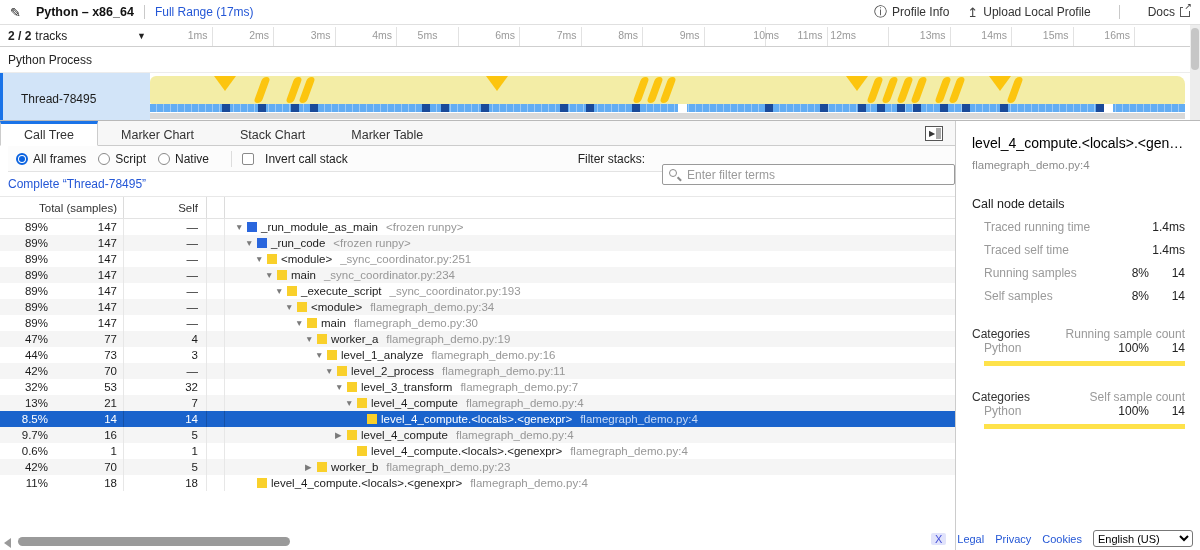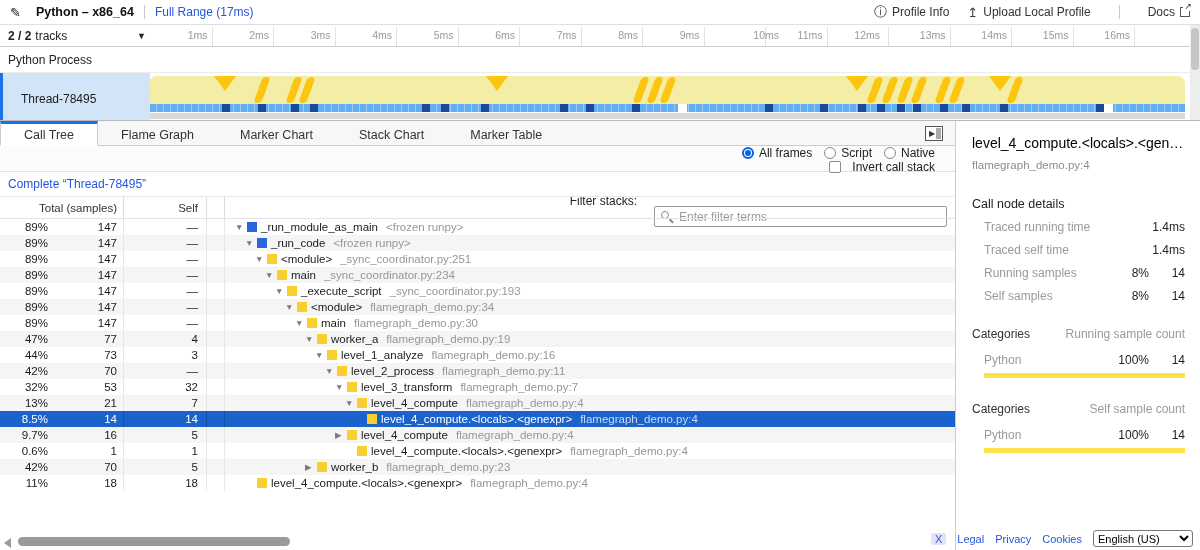--- a/index.html
+++ b/index.html
@@ -64,22 +64,22 @@
   .tab { height:25px; padding:0 23px; display:flex; align-items:center; font-size:12.5px; color:#333;
     cursor:pointer; border-top:2px solid transparent; }
   .tab.active { background:#fff; border:1px solid #ccc; border-bottom:1px solid #fff; border-top:3px solid var(--accent,#1a73e8);
     margin-bottom:-1px; }
   #sb-toggle { position:absolute; right:12px; top:5px; width:18px; height:15px; border:1px solid #555; background:#fff;
     cursor:pointer; }
   #sb-toggle .bar { position:absolute; right:1px; top:1px; bottom:1px; width:5px; background:#aaa; }
   #sb-toggle .arr { position:absolute; left:3px; top:2px; font-size:8px; color:#333; }
 
   
-  #toolbar { position:absolute; left:0; top:25px; width:955px; height:26px; background:#fcfcfc;
-    border-bottom:1px solid #e3e3e3; display:flex; align-items:flex-end; padding:0 8px; font-size:12px;flex-direction:column; }
+  #toolbar { position:absolute; left:8px; top:25px; width:955px; height:26px; background:#fcfcfc;
+    border-bottom:1px solid #e3e3e3; display:flex; align-items:center; padding:0 8px; font-size:12px; }
   .radio-lab { display:flex; align-items:center; gap:5px; margin-right:12px; cursor:pointer; color:#222; }
   .radio { width:12px; height:12px; border-radius:50%; border:1px solid #8a8a8a; background:#fff; position:relative; }
   .radio.sel { border:2px solid #0b63e0; }
   .radio.sel::after { content:""; position:absolute; left:1px; top:1px; width:6px; height:6px; border-radius:50%; background:#0b63e0; }
   .tb-sep { width:1px; height:16px; background:#ddd; margin:0 10px; }
   .checkbox { width:12px; height:12px; border:1px solid #8a8a8a; border-radius:2px; background:#fff; margin-right:6px; cursor:pointer; }
   #filter-wrap { margin-left:auto; display:flex; align-items:center; gap:17px; }
   #filter-box { position:relative; width:293px; height:21px;margin-top:32px; }
   #filter-box input { width:100%; height:100%; border:1px solid #9a9a9a; border-radius:2px; padding:0 6px 0 24px;
     font-size:12px; font-family:inherit; color:#222; outline:none; }
@@ -128,21 +128,21 @@
   #sb-title { font-size:14px; color:#000; white-space:nowrap; overflow:hidden; text-overflow:ellipsis; }
   #sb-sub { font-size:11.5px; color:#8d8d8d; margin-top:8px; }
   #sb-details-h { font-size:12.5px; color:#222; margin-top:26px; }
   .d-row { display:flex; align-items:center; margin-top:9px; font-size:12px; }
   .d-lab { flex:1; padding-left:12px; color:#9a9a9a; }
   .d-pct { width:38px; text-align:right; color:#222; }
   .d-val { width:36px; text-align:right; color:#222; }
   .cat-hdr { display:flex; margin-top:24px; font-size:12px; }
   .cat-hdr .c1 { flex:1; color:#333; }
   .cat-hdr .c2 { color:#9a9a9a; }
-  .cat-row { display:flex; margin-top:12px; font-size:12px; }
+  .cat-row { display:flex; font-size:12px; }
   .cat-row .c-lab { flex:1; padding-left:12px; color:#9a9a9a; }
   .cat-bar { height:5px; background:var(--baryellow,#fee24a); margin:6px 0 0 12px; }
 
   
   #footer { position:absolute; right:7px; bottom:4px; display:flex; align-items:center; gap:11px; font-size:11px; }
   #footer a { color:#2457d6; text-decoration:none; cursor:pointer; }
   #footer .xlnk { background:#e1e3fb; padding:0 4px; border-radius:2px; color:#4450d8; }
   #footer select { font-size:11px; font-family:inherit; height:17px; border:1px solid #777; border-radius:3px; background:#fff; width:100px; }
 </style>
 </head>
@@ -180,35 +180,35 @@
     </div>
   <div class="tickline" style="left: 211.5px;"></div>
       <div class="ticklab" style="left: 155.5px;">1ms</div>
       <div class="tickline" style="left: 273px;"></div>
       <div class="ticklab" style="left: 217px;">2ms</div>
       <div class="tickline" style="left: 334.5px;"></div>
       <div class="ticklab" style="left: 278.5px;">3ms</div>
       <div class="tickline" style="left: 396px;"></div>
       <div class="ticklab" style="left: 340px;">4ms</div>
       <div class="tickline" style="left: 457.5px;"></div>
-      <div class="ticklab" style="left: 401.5px;">5ms</div>
+      <div class="ticklab" style="left: 401.5px; text-align: center;">5ms</div>
       <div class="tickline" style="left: 519px;"></div>
       <div class="ticklab" style="left: 463px;">6ms</div>
       <div class="tickline" style="left: 580.5px;"></div>
       <div class="ticklab" style="left: 524.5px;">7ms</div>
       <div class="tickline" style="left: 642px;"></div>
       <div class="ticklab" style="left: 586px;">8ms</div>
       <div class="tickline" style="left: 703.5px;"></div>
       <div class="ticklab" style="left: 647.5px;">9ms</div>
       <div class="tickline" style="left: 765px;"></div>
       <div class="ticklab" style="left: 727px;">10ms</div>
       <div class="tickline" style="left: 826.5px;"></div>
       <div class="ticklab" style="left: 770.5px;">11ms</div>
       <div class="tickline" style="left: 888px;"></div>
-      <div class="ticklab" style="left: 828px;">12ms</div>
+      <div class="ticklab" style="left: 804px;">12ms</div>
       <div class="tickline" style="left: 949.5px;"></div>
       <div class="ticklab" style="left: 893.5px;">13ms</div>
       <div class="tickline" style="left: 1011px;"></div>
       <div class="ticklab" style="left: 955px;">14ms</div>
       <div class="tickline" style="left: 1072.5px;"></div>
       <div class="ticklab" style="left: 1016.5px;">15ms</div>
       <div class="tickline" style="left: 1134px;"></div>
       <div class="ticklab" style="left: 1078px;">16ms</div>
     </div>
 
@@ -265,21 +265,20 @@
   </div>
   <div id="hscroll"></div>
   <div id="vscroll">
       <div class="thumb"></div>
     </div>
 
   <div id="main">
     <div id="left-pane">
       <div id="tabstrip">
           <div class="tab active">Call Tree</div>
-          <div class="tab">Flame Graph</div>
           <div class="tab">Marker Chart</div>
           <div class="tab">Stack Chart</div>
           <div class="tab">Marker Table</div>
         </div>
       <div id="sb-toggle">
         <span class="arr">▶</span>
         <span class="bar"></span>
       </div>
 
       <div id="toolbar">

